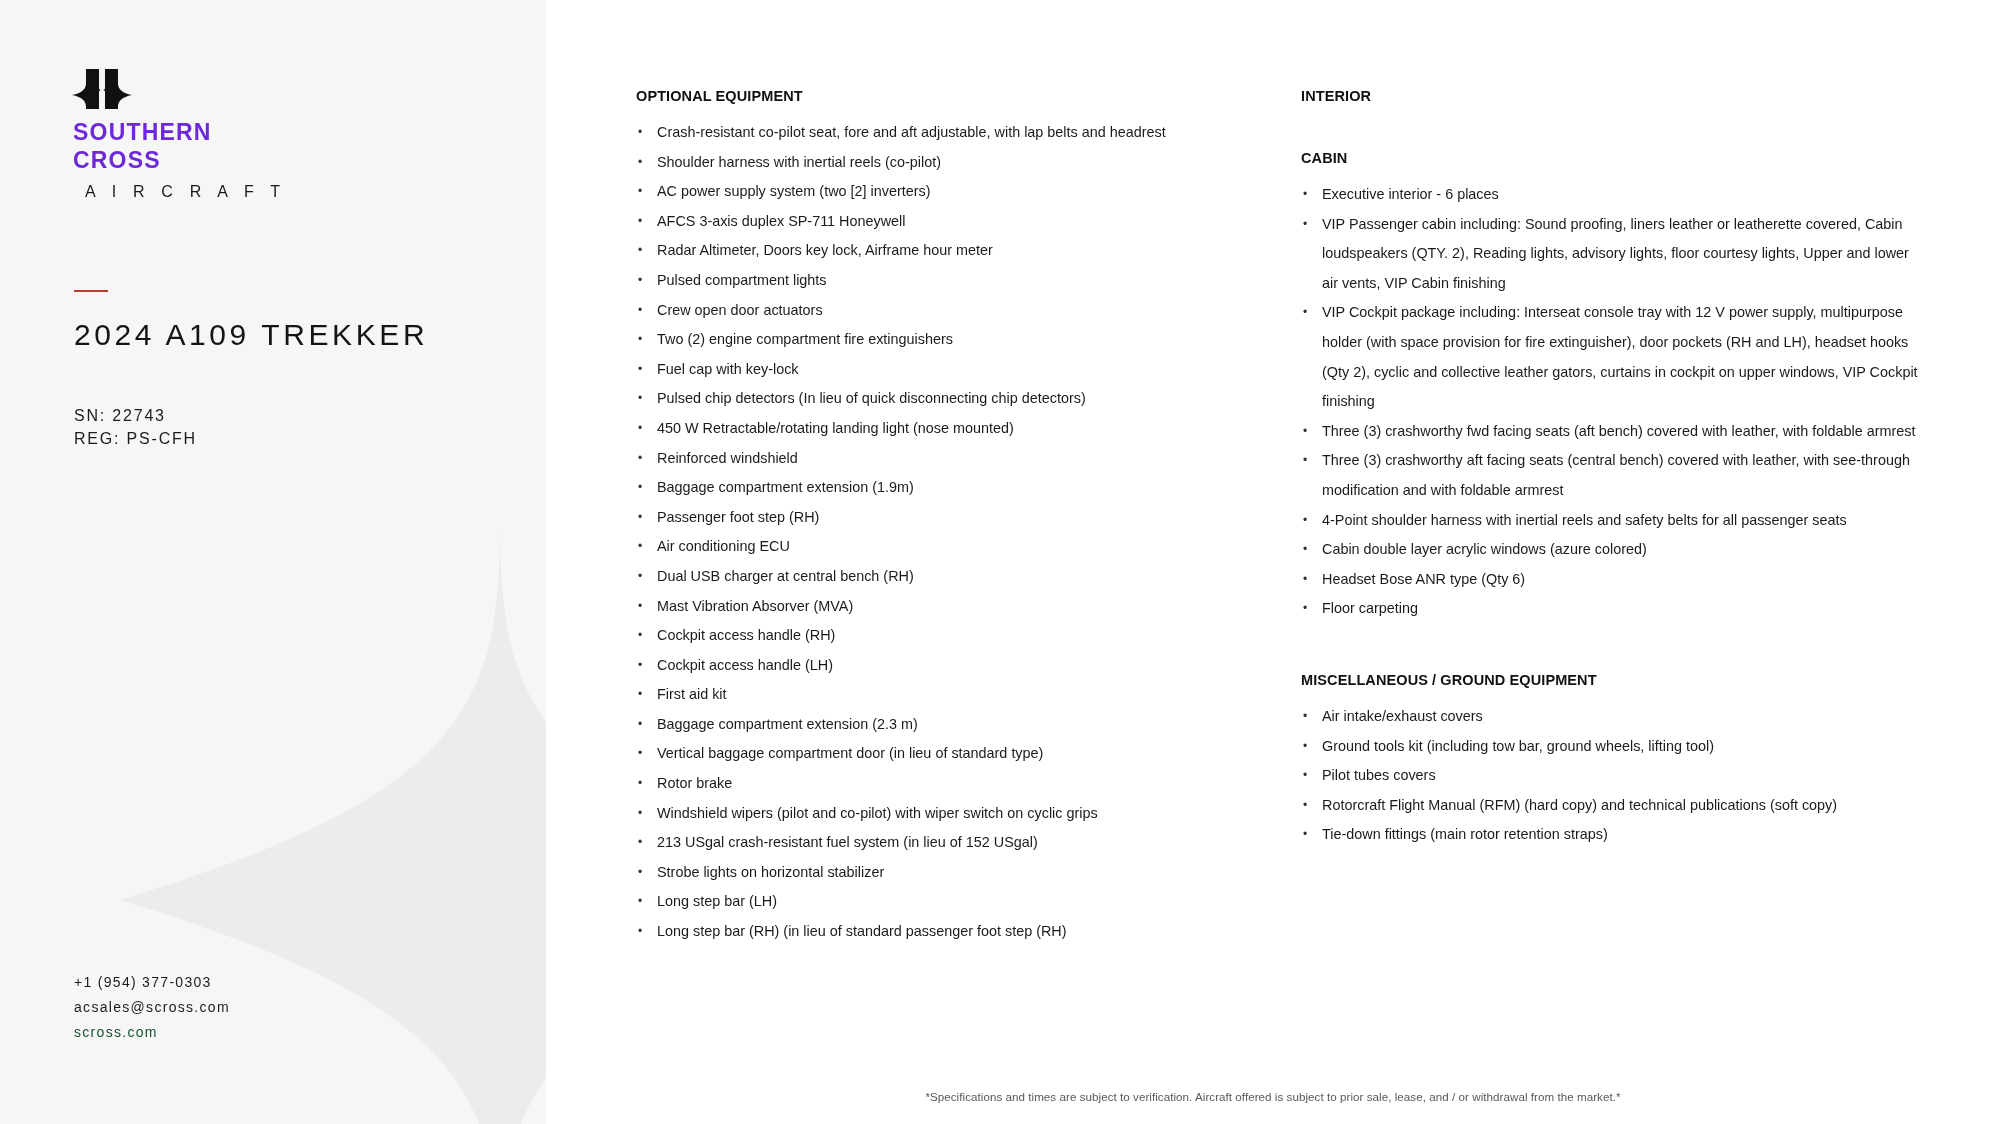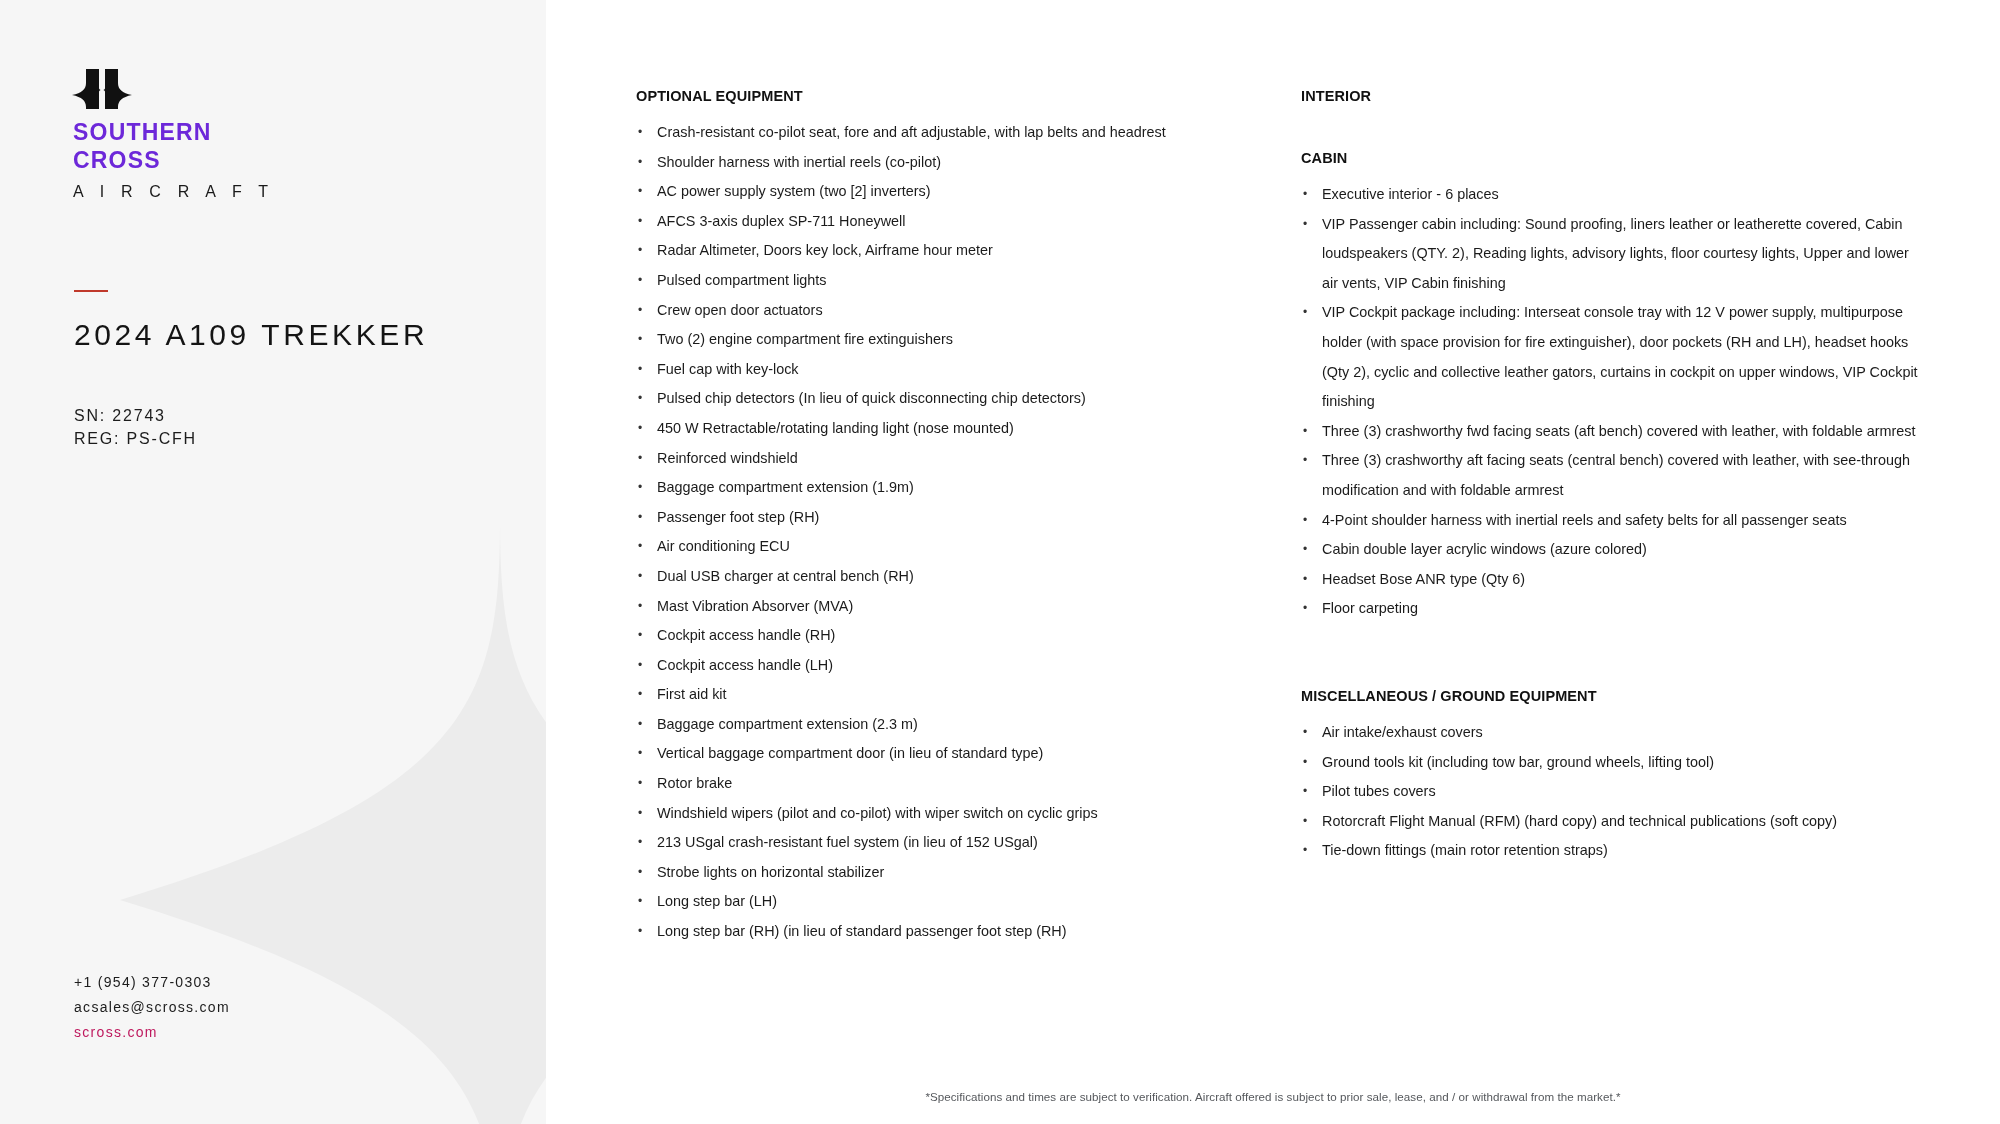--- a/index.html
+++ b/index.html
@@ -66,20 +66,21 @@
     letter-spacing: 1.2px;
     color: #6d28d9;
     line-height: 1.22;
   }
   .brand-sub {
     font-size: 16px;
     font-weight: 400;
     letter-spacing: 6.2px;
     color: #1a1a1a;
     margin-top: 9px;
+    margin-left: 12px;
   }
 
   .red-rule {
     position: absolute;
     left: 74px;
     top: 290px;
     width: 34px;
     height: 2px;
     background: #c0392b;
   }
@@ -108,21 +109,21 @@
   .contact {
     position: absolute;
     left: 74px;
     top: 975px;
     font-size: 14px;
     letter-spacing: 1.3px;
     color: #1c1c1c;
     line-height: 1.0;
   }
   .contact div { margin-bottom: 11px; }
-  .contact .site { color: #be185d; }
+  .contact .site { color: #14532d; }
 
   
   .content {
     position: relative;
     flex: 1 1 auto;
     height: 1124px;
     padding: 0;
   }
 
   .col {
@@ -133,21 +134,21 @@
   .col-right{ left: 755px; width: 625px; }
 
   .sec-head {
     font-size: 14.5px;
     font-weight: 700;
     color: #111111;
     letter-spacing: 0.1px;
     margin-bottom: 14px;
   }
   .sec-head.spaced { margin-top: 46px; }
-  .sec-head.misc-head { margin-top: 64px; }
+  .sec-head.misc-head { margin-top: 48px; }
 
   ul.bullets {
     list-style: none;
     margin: 0; padding: 0;
   }
   ul.bullets li {
     position: relative;
     padding-left: 21px;
     font-size: 14.4px;
     line-height: 29.6px;

